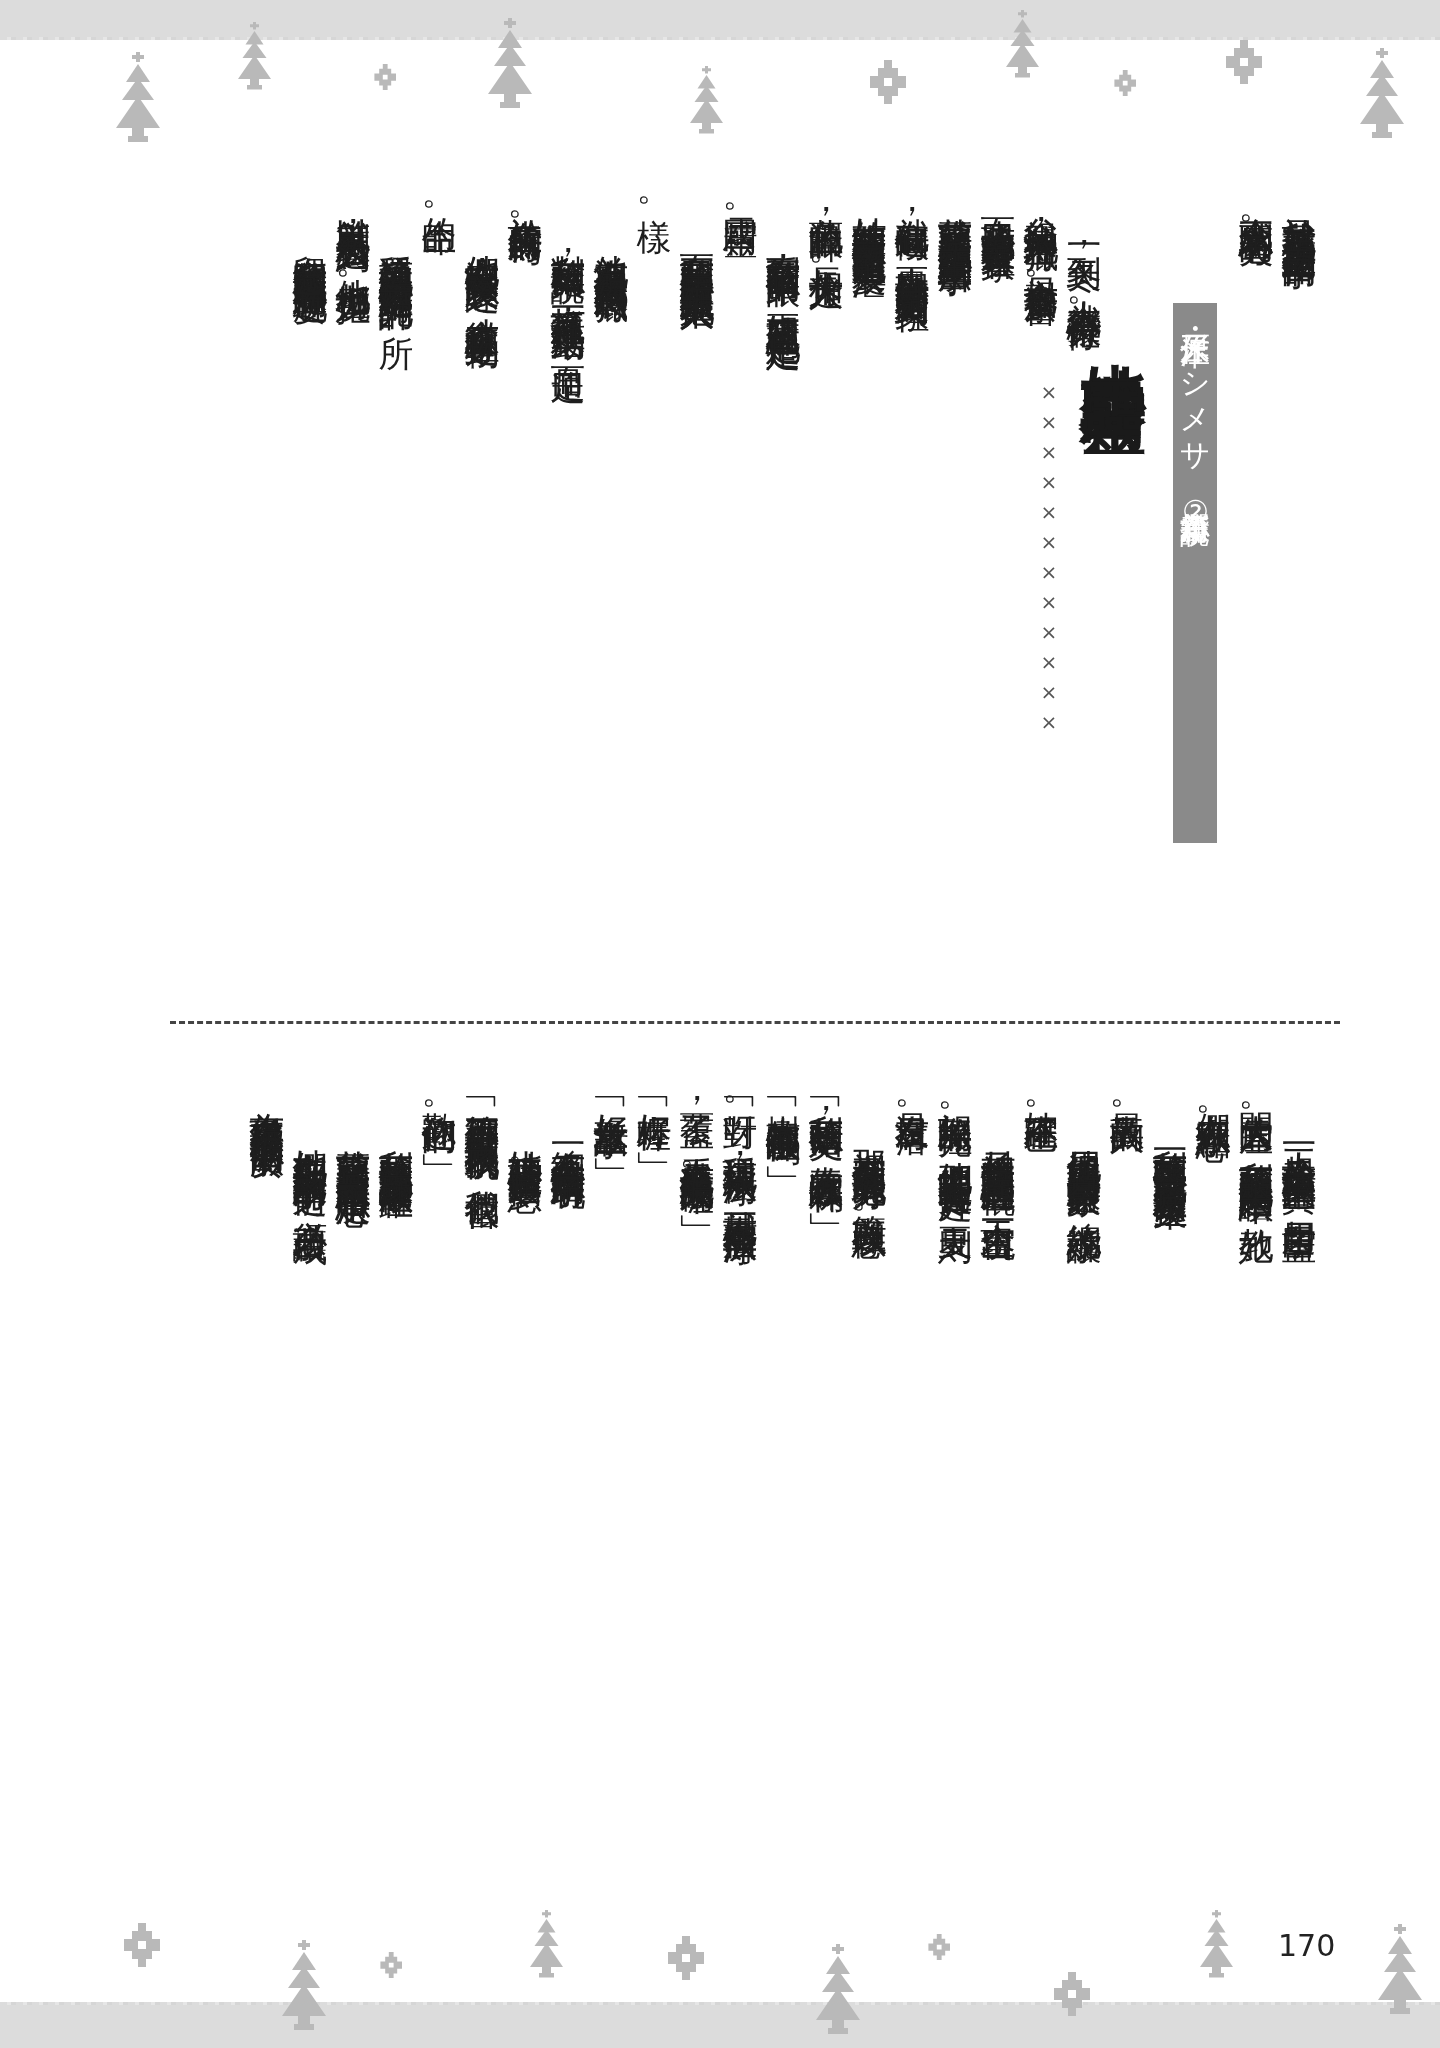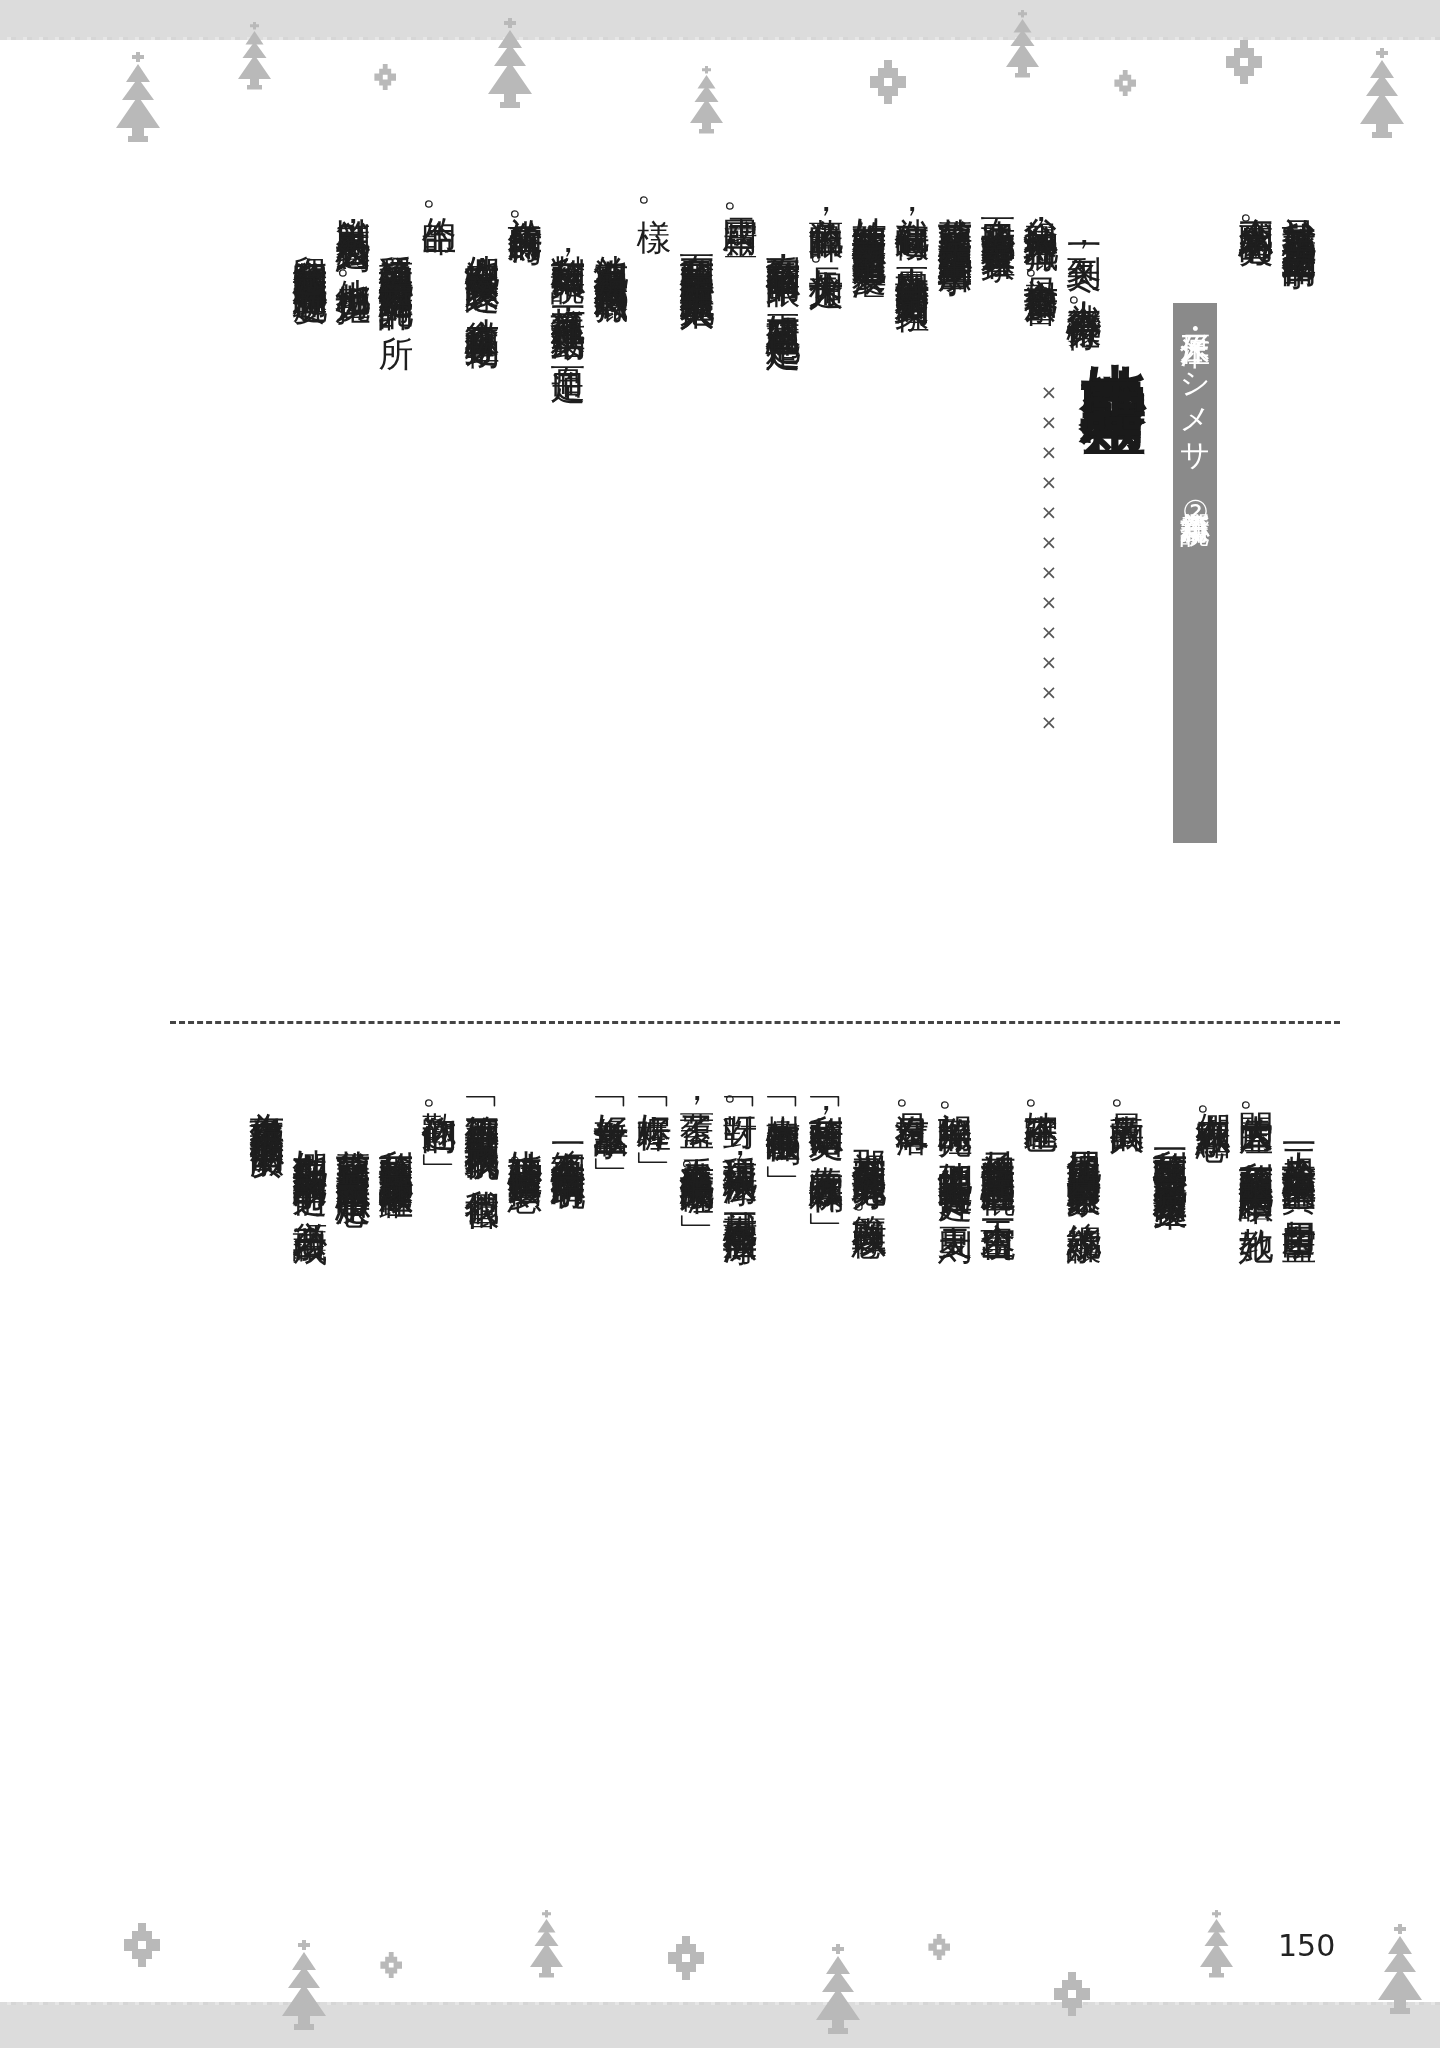--- a/index.html
+++ b/index.html
@@ -291,13 +291,13 @@
     <p>　總有一天要去利茲哈爾德的村子玩。</p>
     <p>　小姊妹心裡萌生出了這麼一個夢想。</p>
     <p>「等妳們再稍微長大一點就可以來找我們玩了。我們會很</p>
     <p>歡迎你們的。」</p>
     <p>　利茲哈爾德這番言論讓小姊妹更加歡欣雀躍。</p>
     <p>　艾黛爾嘉爾朵和雅黛爾多拉朵在內心暗自下定決心。</p>
     <p>　她們在去到那個宛如童話般的村子之前，必須讓自己成</p>
     <p>為像琪可琳黛那樣足以獨當一面的淑女。</p>
   </div>
 
-<div class="page-number">150</div>
+<div class="page-number">170</div>
 
 </body></html>

